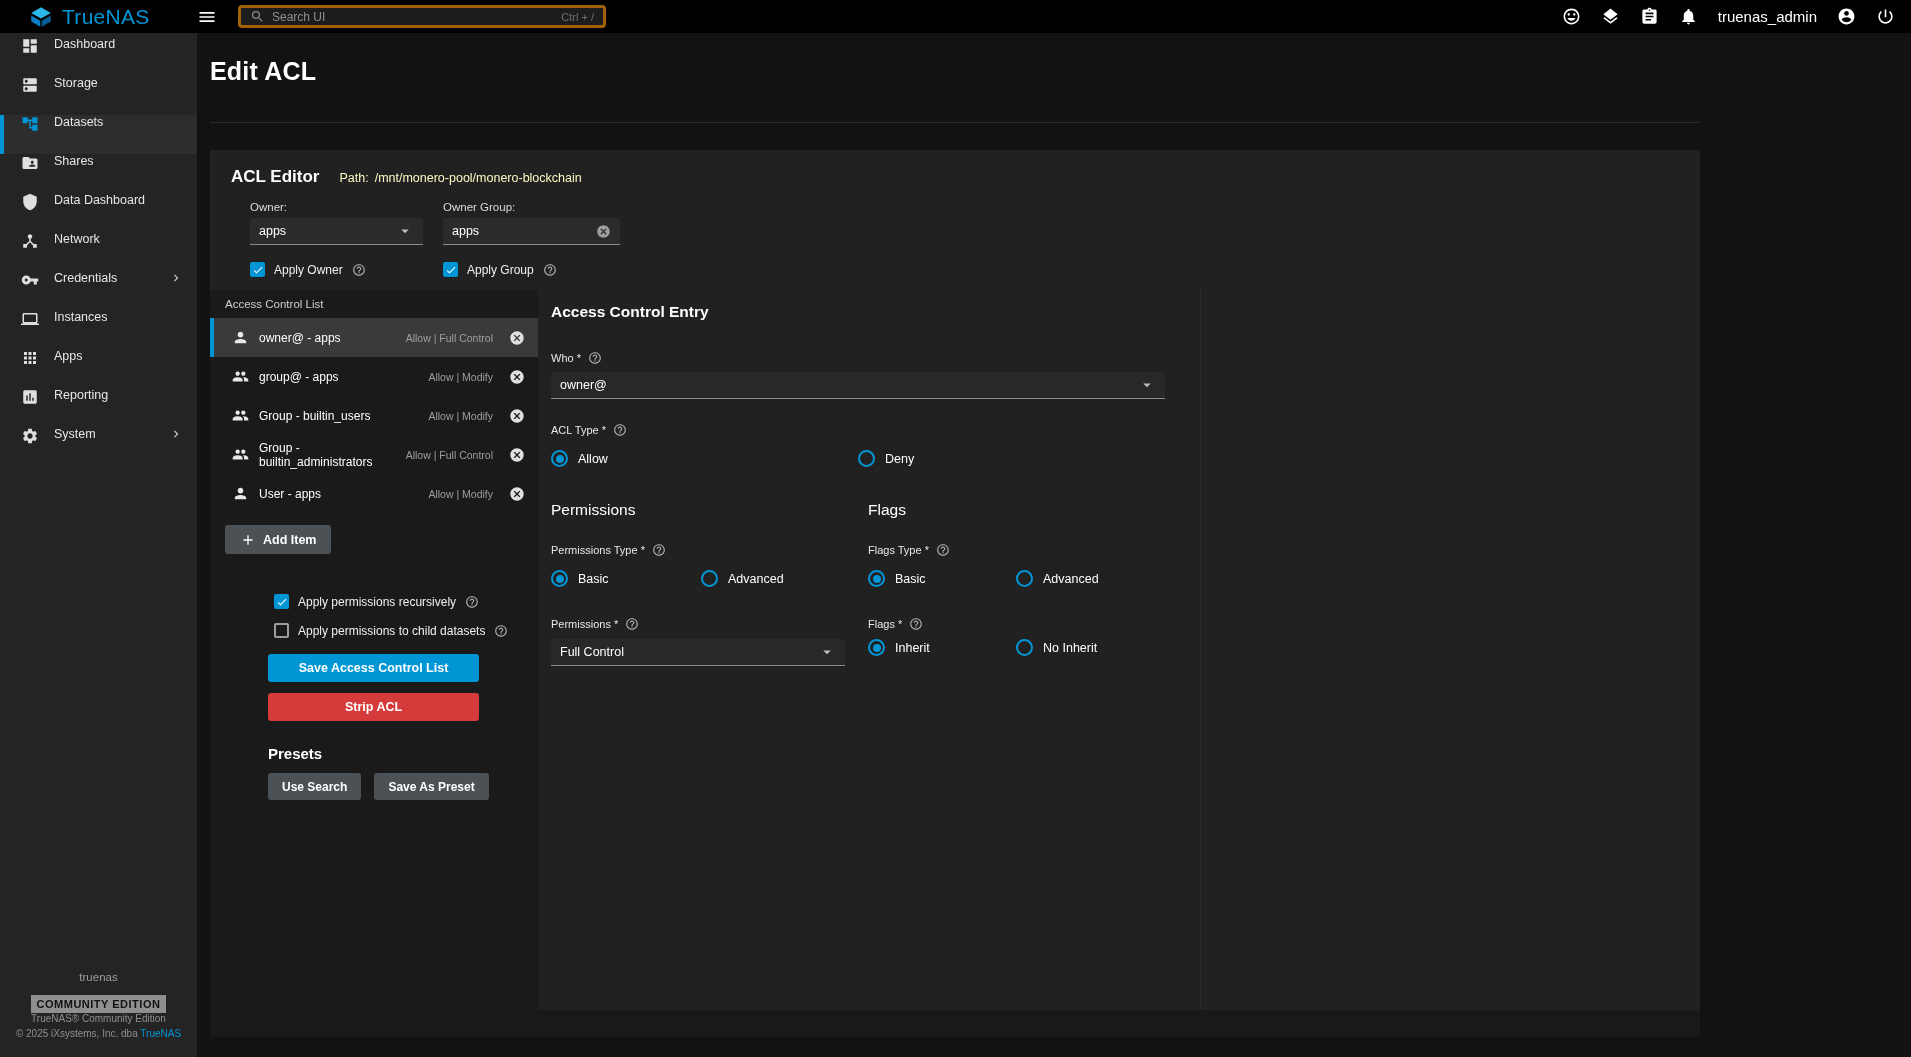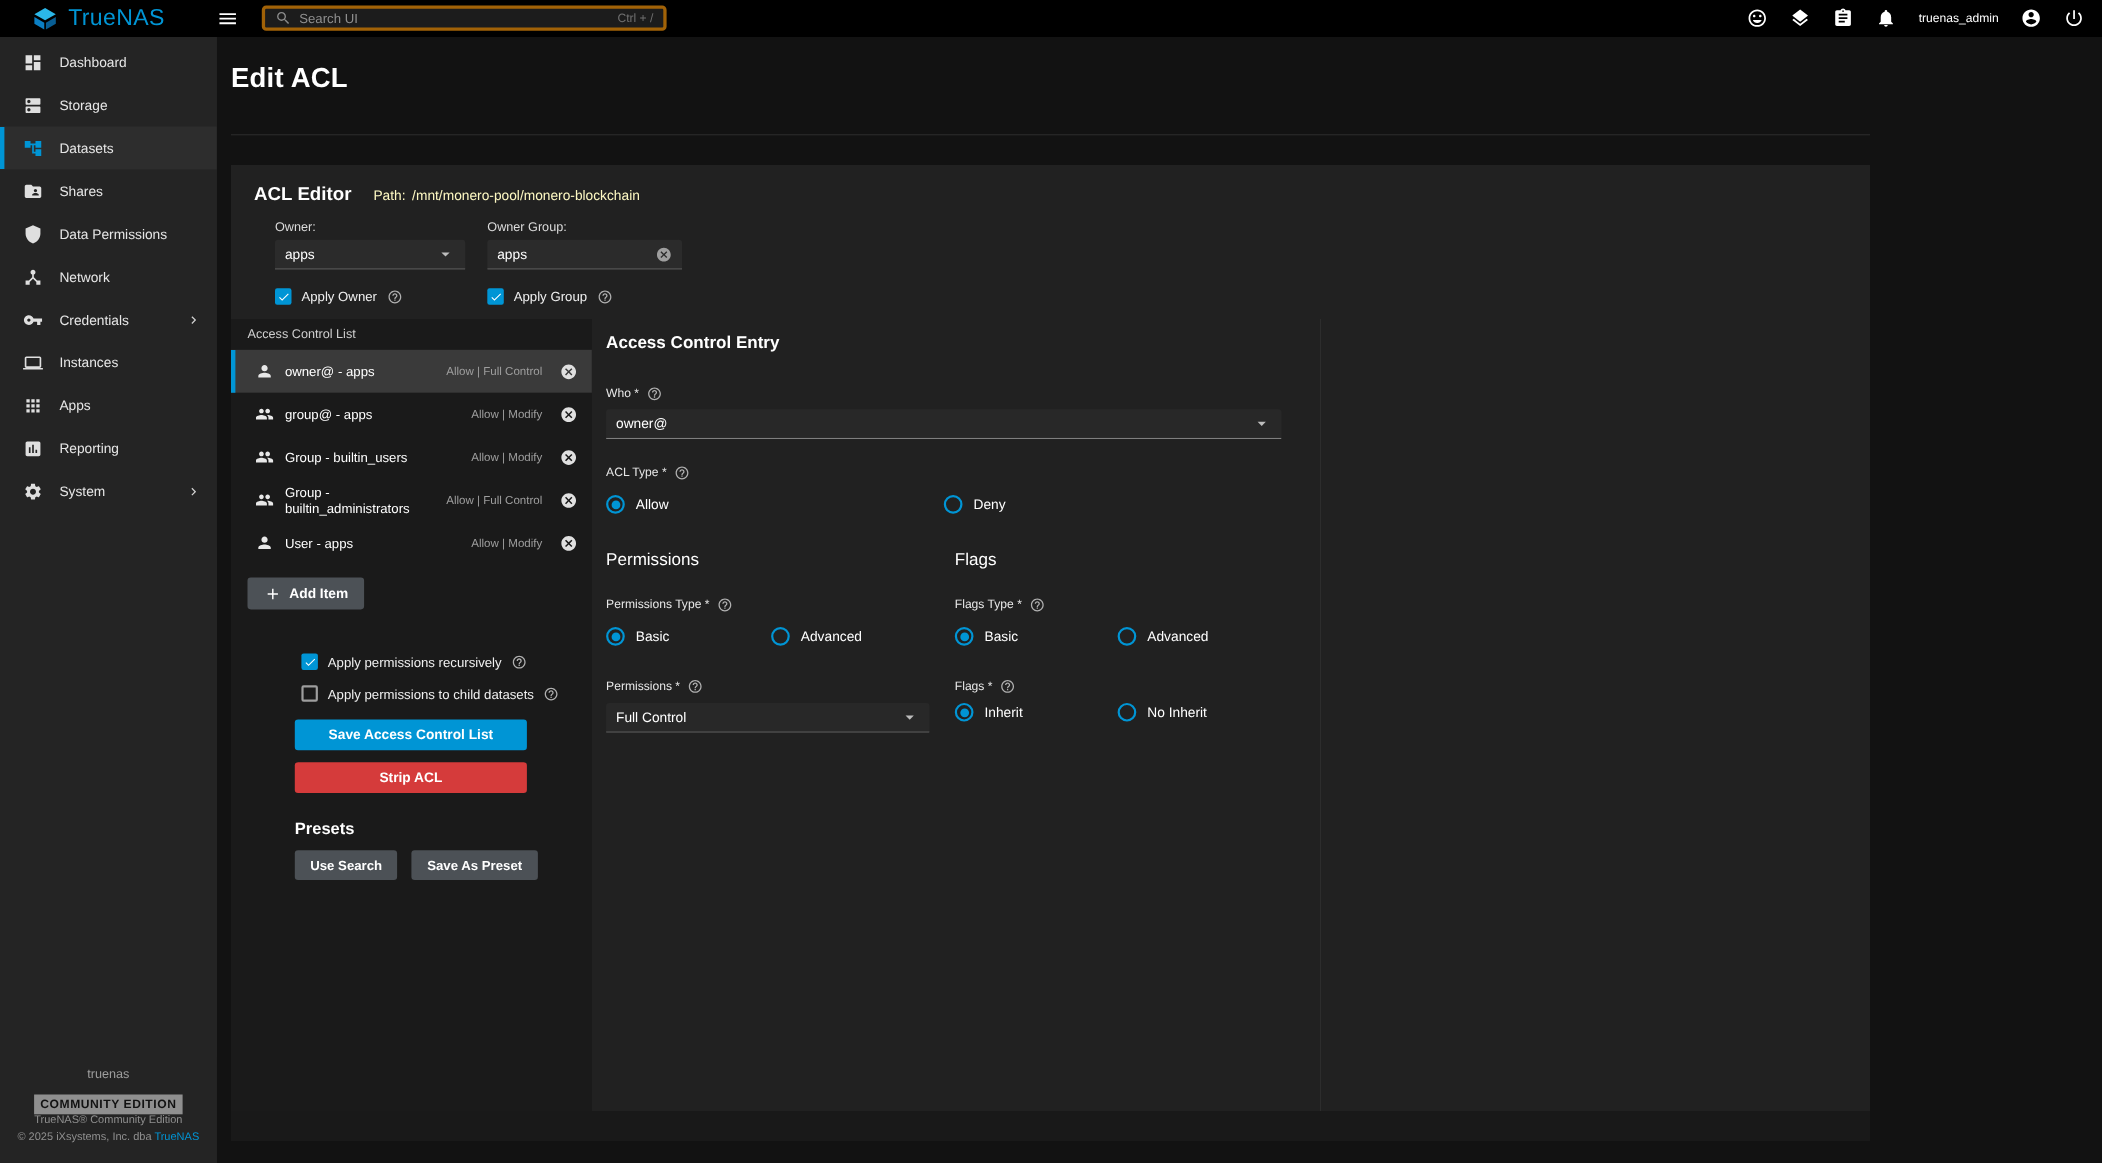--- a/index.html
+++ b/index.html
@@ -19,27 +19,27 @@
   .hamburger svg { width:20px; height:20px; fill:#fff; }
   .search { margin-left:21px; width:368px; height:23px; background:#1c1c1c; border:3px solid #a16207;
             border-radius:4px; display:flex; align-items:center; padding:0 9px; gap:7px; }
   .search svg { width:15px; height:15px; fill:#8a8a8a; flex:none; }
   .search input { flex:1; background:transparent; border:none; outline:none; color:#ddd; font-size:12px; }
   .search input::placeholder { color:#8f8f8f; }
   .shortcut { color:#6f6f6f; font-size:11px; flex:none; }
   .topbar-right { margin-left:auto; display:flex; align-items:center; gap:20px; margin-right:16px; }
   .tb-btn { background:none; border:none; cursor:pointer; }
   .tb-btn svg { width:19px; height:19px; fill:#fff; }
-  .username { font-size:11px; color:#fff; cursor:pointer; }
+  .username { font-size:15px; color:#fff; cursor:pointer; }
 
   
   .sidebar { position:fixed; top:33px; left:0; bottom:0; width:197px; background:#242424;
              display:flex; flex-direction:column; z-index:10; }
   .side-nav { padding-top:4px; }
-  .side-item { height:39px; display:flex; align-items:center; padding-left:21px; gap:15px;
+  .side-item { height:39px; display:flex; padding-left:21px; gap:15px;
                font-size:12.5px; color:#e6e6e6; cursor:pointer; }
   .side-item svg { width:18px; height:18px; fill:#dfdfdf; flex:none; }
   .side-item.active { background:#2d2d2d; box-shadow:inset 4px 0 0 var(--accent); }
   .side-item.active svg { fill:var(--accent); }
   .chev { margin-left:auto; margin-right:14px; }
   .chev svg { width:14px; height:14px; fill:#cfcfcf; }
   .side-footer { margin-top:auto; text-align:center; padding-bottom:14px; }
   .host { color:#9e9e9e; font-size:11.5px; margin-bottom:11px; }
   .edition-badge { display:inline-block; background:#8f8f8f; color:#121212; font-size:11px;
                    font-weight:700; letter-spacing:.5px; padding:3px 6px; }
@@ -206,21 +206,21 @@
     <div class="side-item">
       <svg viewBox="0 0 24 24">
           <path d="M20 6h-8l-2-2H4c-1.1 0-1.99.9-1.99 2L2 18c0 1.1.9 2 2 2h16c1.1 0 2-.9 2-2V8c0-1.1-.9-2-2-2zm-5 3c1.1 0 2 .9 2 2s-.9 2-2 2-2-.9-2-2 .9-2 2-2zm4 8h-8v-1c0-1.33 2.67-2 4-2s4 .67 4 2v1z"></path>
         </svg>
       <span>Shares</span>
     </div>
     <div class="side-item">
       <svg viewBox="0 0 24 24">
           <path d="M12 1L3 5v6c0 5.55 3.84 10.74 9 12 5.16-1.26 9-6.45 9-12V5l-9-4z"></path>
         </svg>
-      <span>Data Permissions</span>
+      <span>Data Dashboard</span>
     </div>
     <div class="side-item">
       <svg viewBox="0 0 24 24">
           <path d="M17 16l-4-4V8.82C14.16 8.4 15 7.3 15 6c0-1.66-1.34-3-3-3S9 4.34 9 6c0 1.3.84 2.4 2 2.82V12l-4 4H3v5h5v-3.05l4-4.2 4 4.2V21h5v-5h-4z"></path>
         </svg>
       <span>Network</span>
     </div>
     <div class="side-item">
       <svg viewBox="0 0 24 24">
           <path d="M12.65 10C11.83 7.67 9.61 6 7 6c-3.31 0-6 2.69-6 6s2.69 6 6 6c2.61 0 4.83-1.67 5.65-4H17v4h4v-4h2v-4H12.65zM7 14c-1.1 0-2-.9-2-2s.9-2 2-2 2 .9 2 2-.9 2-2 2z"></path>

